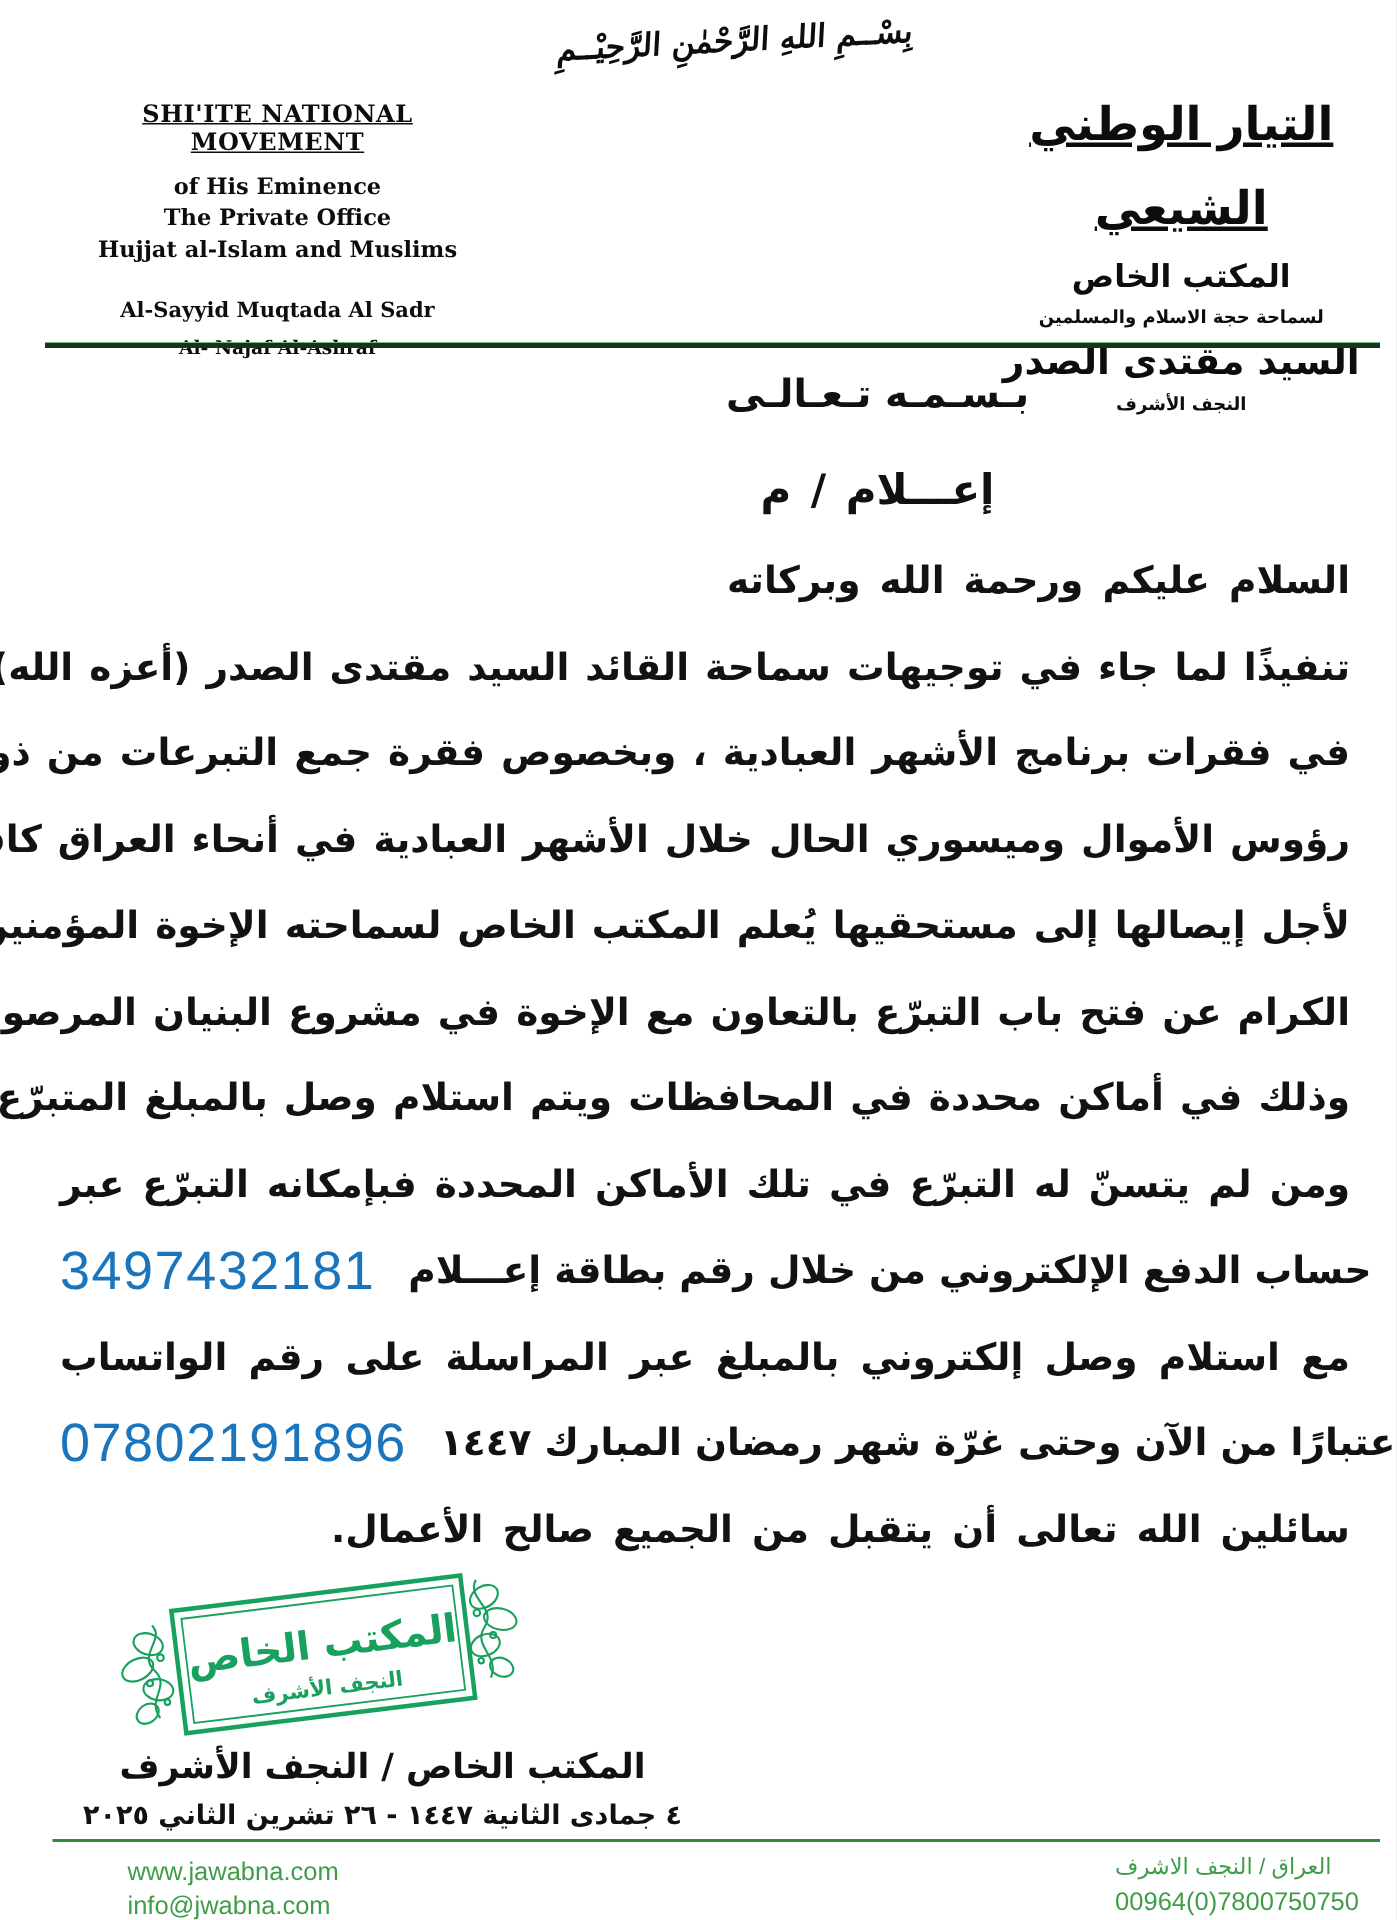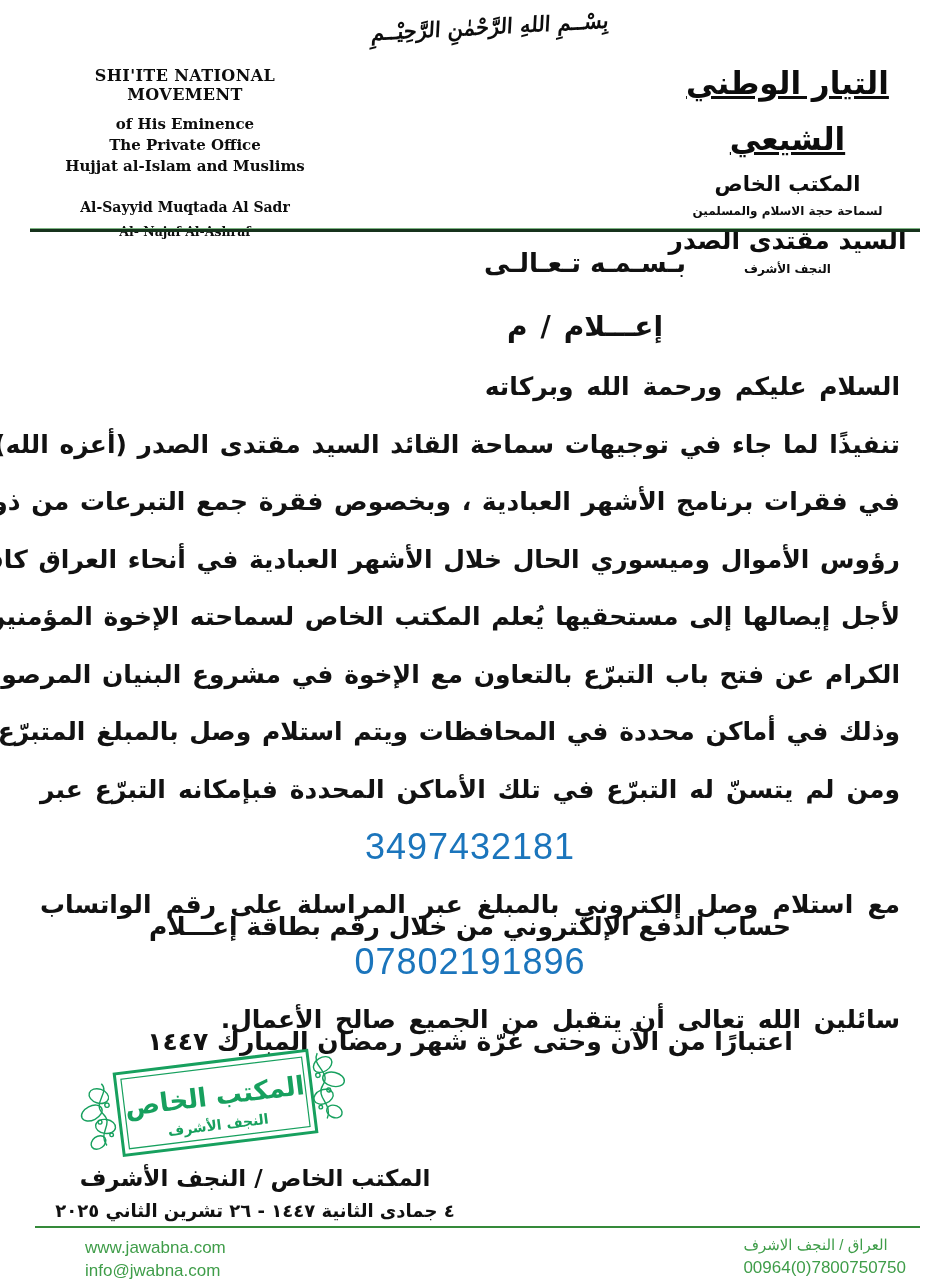--- a/index.html
+++ b/index.html
@@ -11,21 +11,21 @@
   }
   
   .bismillah {
     position:absolute; top:14px; left:370px; width:240px;
     text-align:center; font-family:"DejaVu Serif", serif;
     font-weight:bold; font-size:21px; color:#0d0d0d;
     transform:rotate(-3deg) skewX(-6deg); direction:rtl;
   }
   .lh-en { position:absolute; top:66px; left:45px; width:280px; text-align:center;
            font-family:"DejaVu Serif", serif; color:#0d0d0d; }
-  .en1 { font-size:16px; font-weight:bold; letter-spacing:.4px; margin-bottom:10px; }
+  .en1 { font-size:16px; font-weight:bold; letter-spacing:.4px; margin-bottom:10px;text-decoration:underline; }
   .en2 { font-size:15px; font-weight:bold; line-height:21px; }
   .en3 { font-size:14px; font-weight:bold; margin-top:22px; }
   .en4 { font-size:12.5px; font-weight:bold; margin-top:9px; }
   .lh-ar { position:absolute; top:55px; left:645px; width:285px; text-align:center;
            direction:rtl; color:#0d0d0d; }
   .ar1 { font-size:31px; font-weight:bold; line-height:56px;text-decoration:underline; }
   .ar2 { font-size:21px; font-weight:bold; line-height:34px; }
   .ar3 { font-size:12px; font-weight:bold; line-height:21px; }
   .ar4 { font-size:25px; font-weight:bold; line-height:37px; }
   .hsep { position:absolute; top:228px; left:30px; width:890px; height:4px;
@@ -36,21 +36,21 @@
   .subject { position:absolute; top:310px; left:240px; width:690px;
     display:flex; direction:ltr; justify-content:center; align-items:baseline; gap:13px;
     font-size:28px; font-weight:bold; }
   .subject span { unicode-bidi:isolate; }
   
   .letter-body { position:absolute; top:358px; left:40px; width:860px;
     font-size:25px; font-weight:bold; color:#121212; }
   .bline { height:57.5px; line-height:57.5px; direction:rtl; white-space:nowrap; }
   .bline.just { text-align:justify; text-align-last:justify; word-spacing:2px; }
   .bline.rightal { text-align:right; word-spacing:4px; }
-  .numrow { display:flex; direction:ltr; align-items:center; gap:22px;flex-direction:column; }
+  .numrow { display:flex; direction:ltr; align-items:flex-start; gap:22px; }
   .bignum { font-family:"Liberation Sans", sans-serif; font-weight:400;
     font-size:36px; color:#1b75bc; letter-spacing:1px; direction:ltr; }
   .numtext { flex:1; direction:rtl; text-align:justify; text-align-last:justify; }
   
   .stamp { position:absolute; top:1052px; left:75px; width:280px; height:110px; }
   .stamp svg { transform:rotate(-7deg); transform-origin:50% 50%; }
   
   .sig { position:absolute; top:1160px; left:40px; width:430px; text-align:center; direction:rtl; }
   .sig1 { font-size:23px; font-weight:bold; line-height:36px; }
   .sig2 { font-size:18px; font-weight:bold; line-height:30px; }

